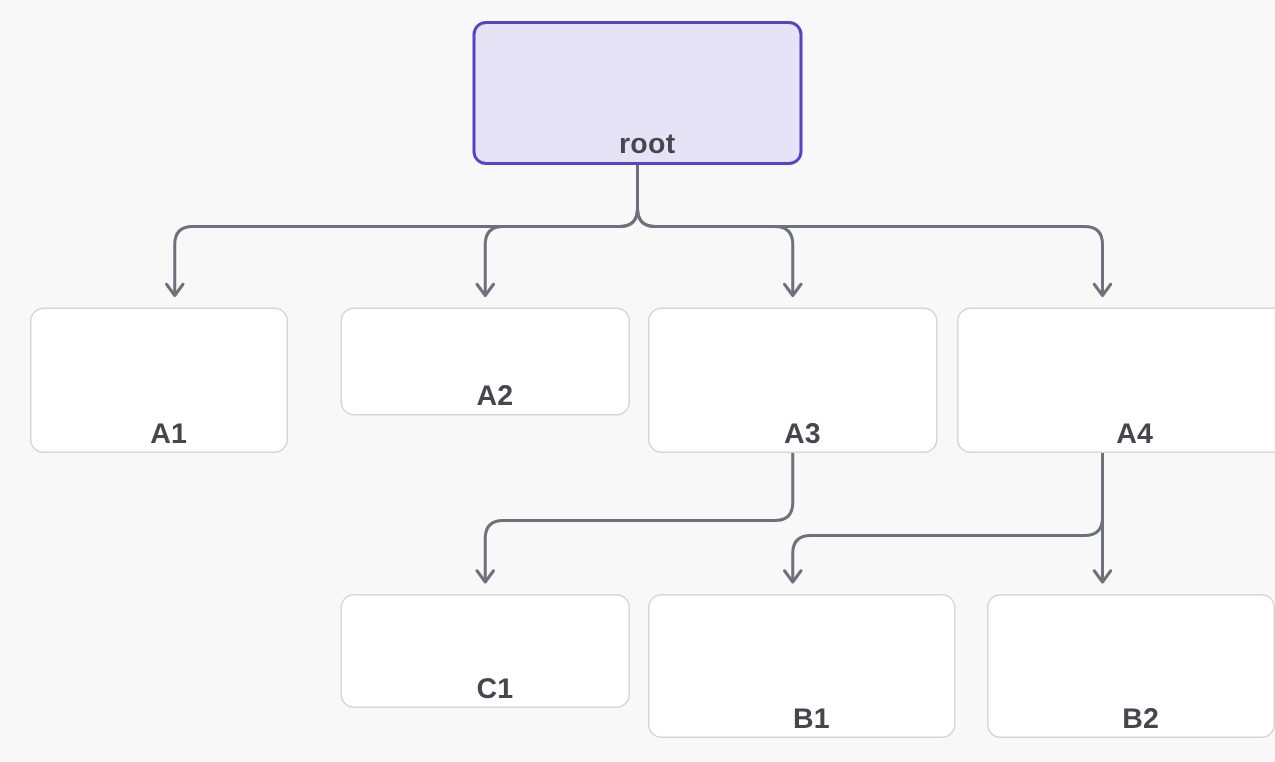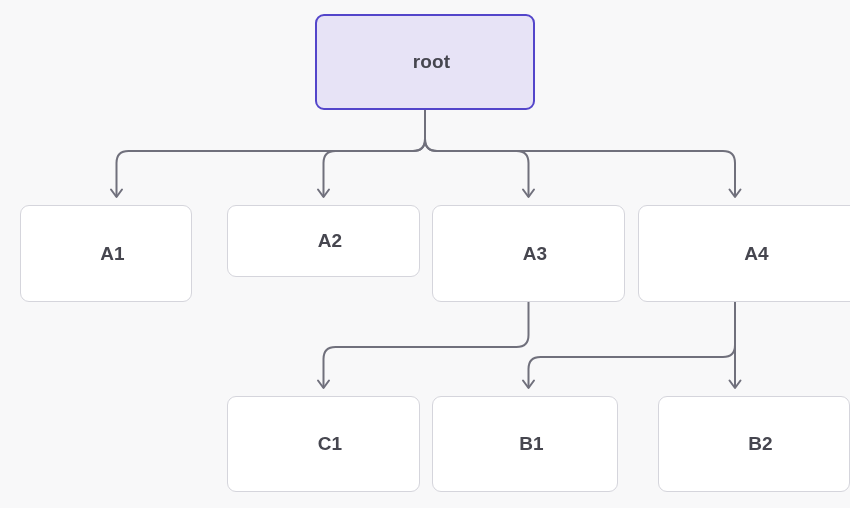--- a/index.html
+++ b/index.html
@@ -21,21 +21,21 @@
     top: 0;
     pointer-events: none;
   }
   .node {
     position: absolute;
     box-sizing: border-box;
     background: #ffffff;
     border: 1.5px solid #d5d5dc;
     border-radius: 9px;
     display: flex;
-    align-items: center;
+    align-items: flex-end;
     justify-content: center;
     cursor: pointer;
     padding-left: 13px;
   }
   .node--highlight {
     background: #e7e3f6;
     border: 2px solid #5345ca;
   }
   .node-label {
     font-size: 19px;
@@ -74,23 +74,23 @@
       </div>
       <div class="node" style="left: 227px; top: 205px; width: 193px; height: 72px;">
         <span class="node-label">A2</span>
       </div>
       <div class="node" style="left: 432px; top: 205px; width: 193px; height: 97px;">
         <span class="node-label">A3</span>
       </div>
       <div class="node" style="left: 638px; top: 205px; width: 224px; height: 97px;">
         <span class="node-label">A4</span>
       </div>
-      <div class="node" style="left: 227px; top: 396px; width: 193px; height: 96px;">
+      <div class="node" style="left: 227px; top: 396px; width: 193px; height: 76px;">
         <span class="node-label">C1</span>
       </div>
-      <div class="node" style="left: 432px; top: 396px; width: 186px; height: 96px;">
+      <div class="node" style="left: 432px; top: 396px; width: 205px; height: 96px;">
         <span class="node-label">B1</span>
       </div>
       <div class="node" style="left: 658px; top: 396px; width: 192px; height: 96px;">
         <span class="node-label">B2</span>
       </div>
     </div>
 </div>
 
 </body></html>

